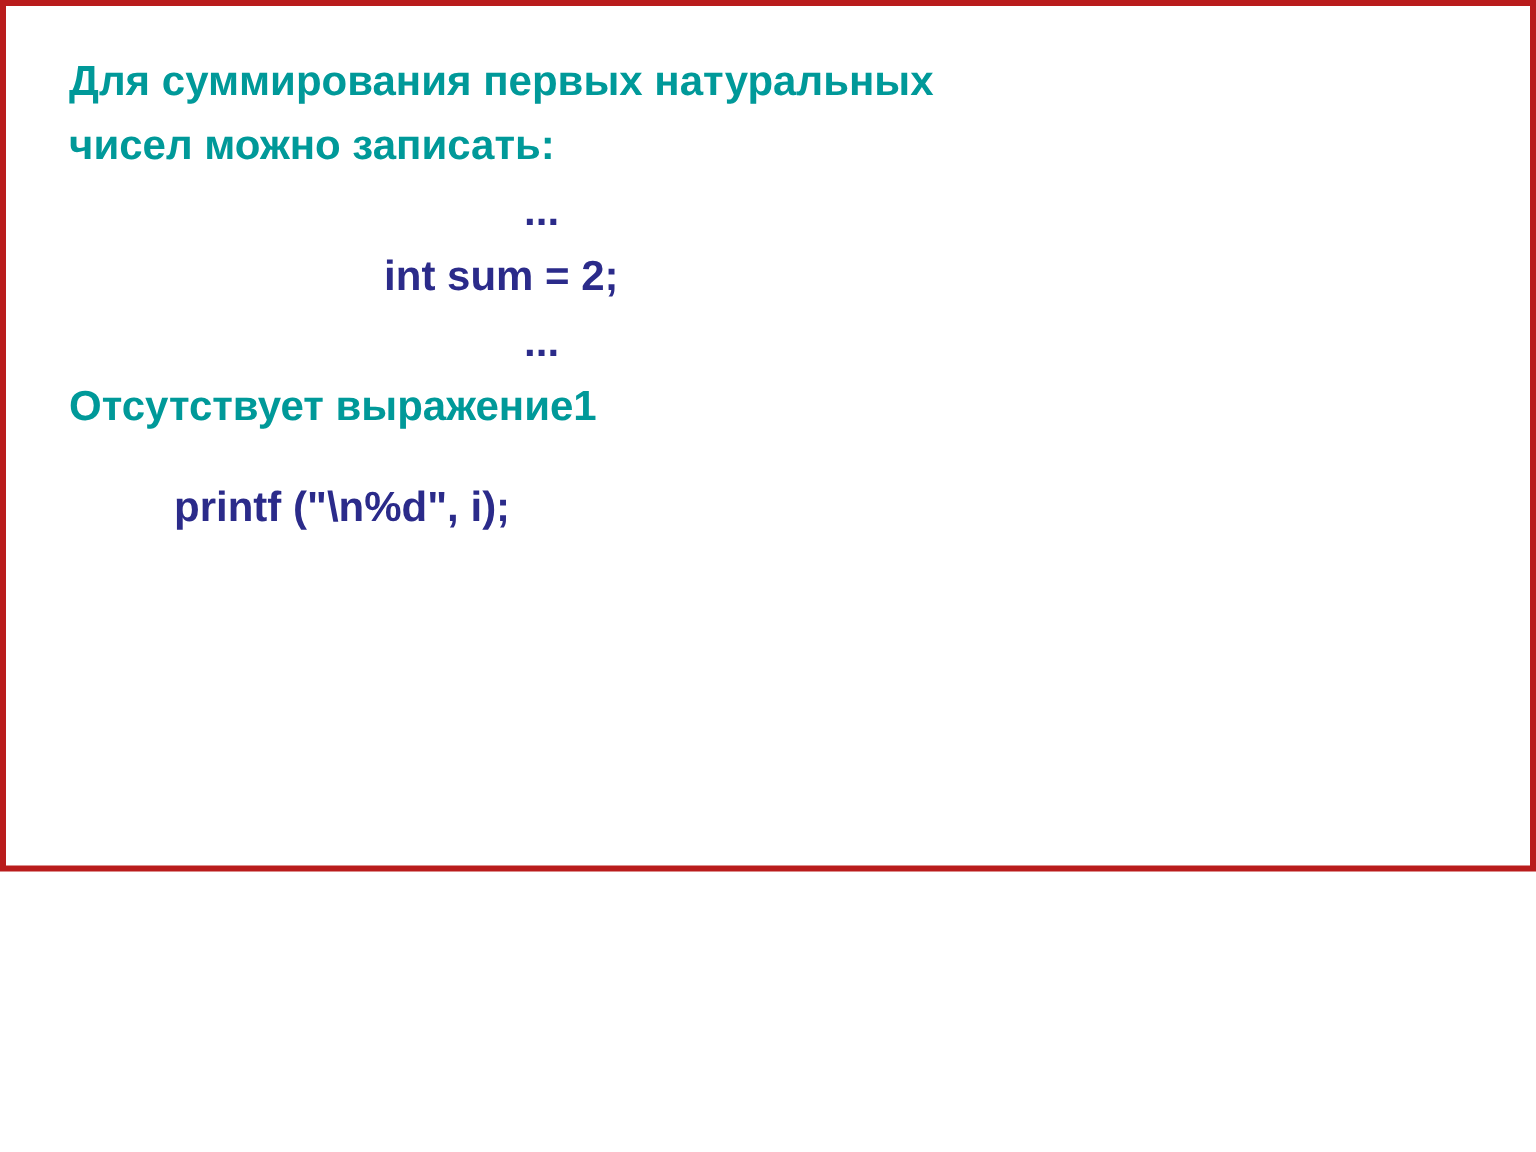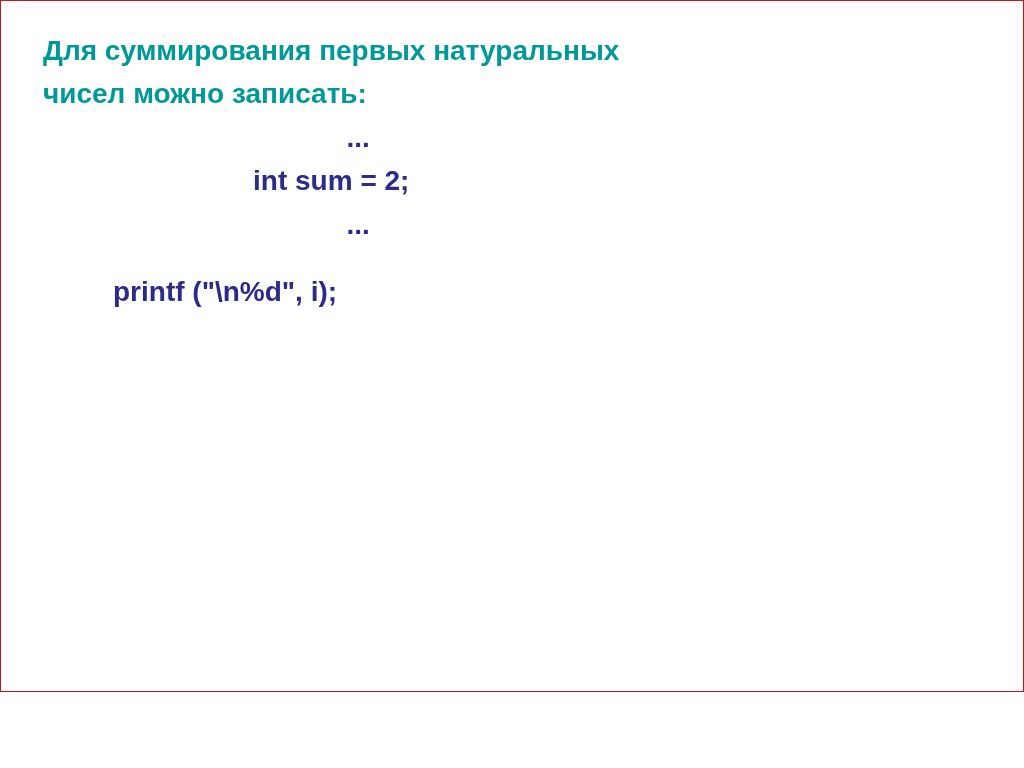--- a/index.html
+++ b/index.html
@@ -10,22 +10,22 @@
     body {
       width: 1024px;
       height: 768px;
       background: #ffffff;
       font-family: Arial, Helvetica, sans-serif;
       position: relative;
       overflow: hidden;
     }
     .slide {
       width: 1024px;
-      height: 692px;
-      border: 1px solid #b91c1c;
+      height: 581px;
+      border: 4px solid #b91c1c;
       padding: 28px 42px;
       position: relative;
     }
     .teal {
       color: #009999;
       font-weight: bold;
       font-size: 28px;
       line-height: 1.55;
     }
     .navy {
@@ -46,17 +46,18 @@
 <body>
 
 <div class="slide">
   <div class="teal line">Для суммирования первых натуральных</div>
   <div class="teal line">чисел можно записать:</div>
 
   <div class="navy line center-block">                                       ...</div>
   <div class="navy line center-block">                           int sum = 2;</div>
   <div class="navy line center-block">                                       ...</div>
 
+  <div class="teal line">Отсутствует выражение1</div>
 
   <div style="height:24px"></div>
 
   <div class="navy line">         printf ("\n%d", i);</div>
 </div>
 
 </body></html>

